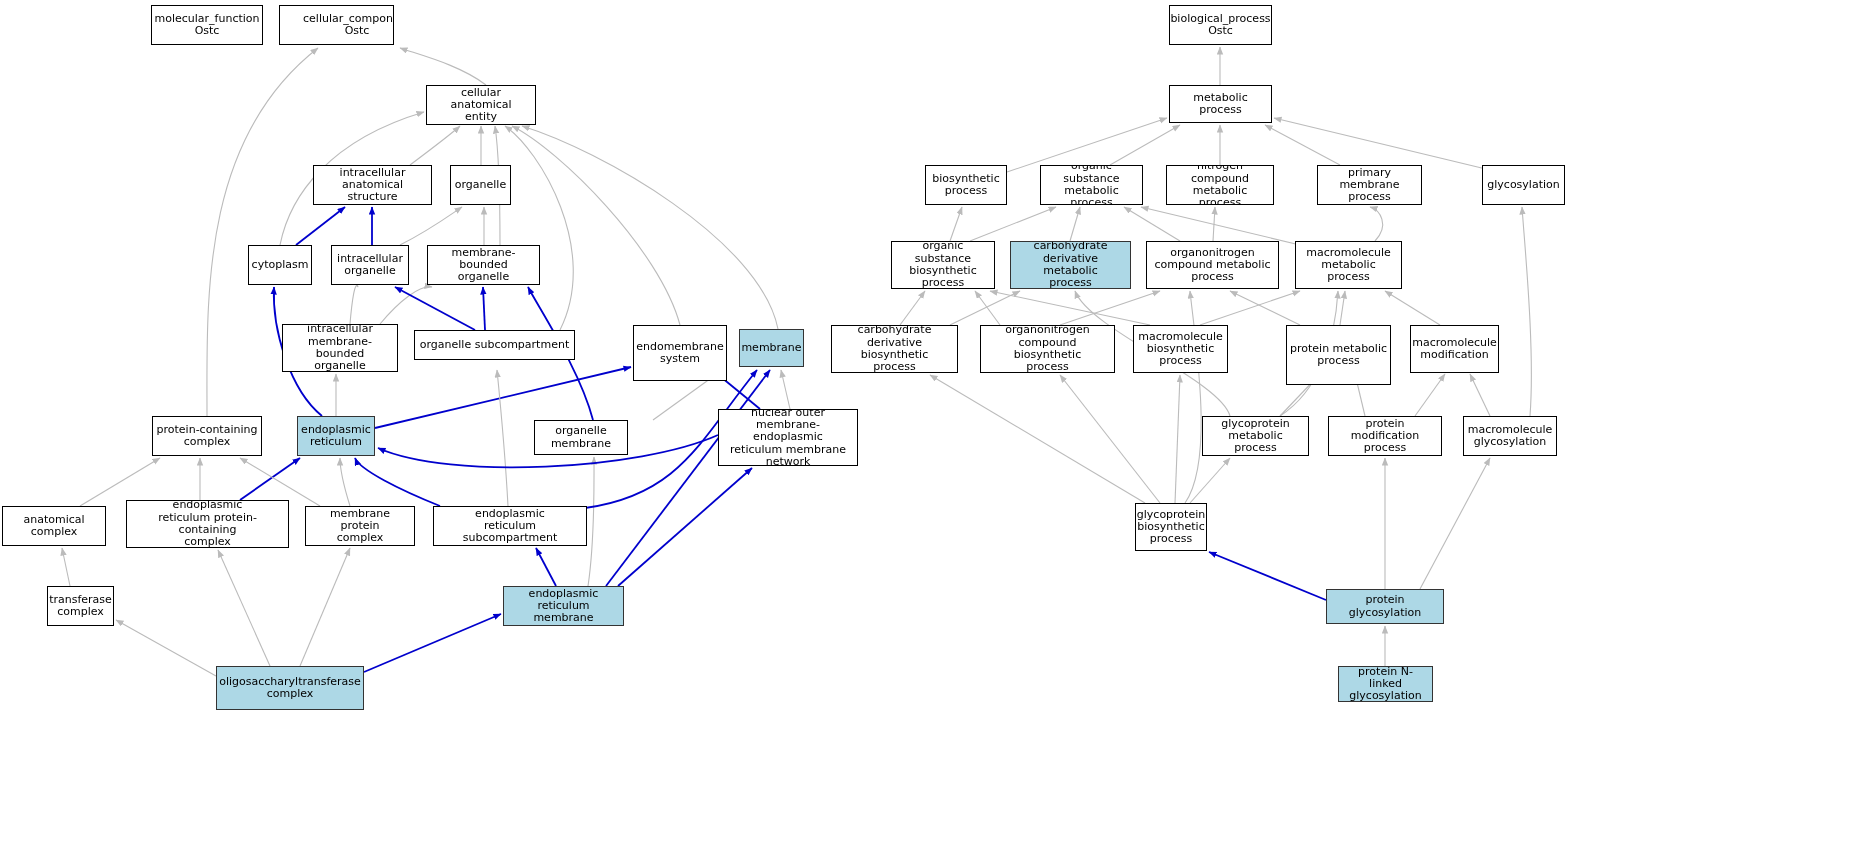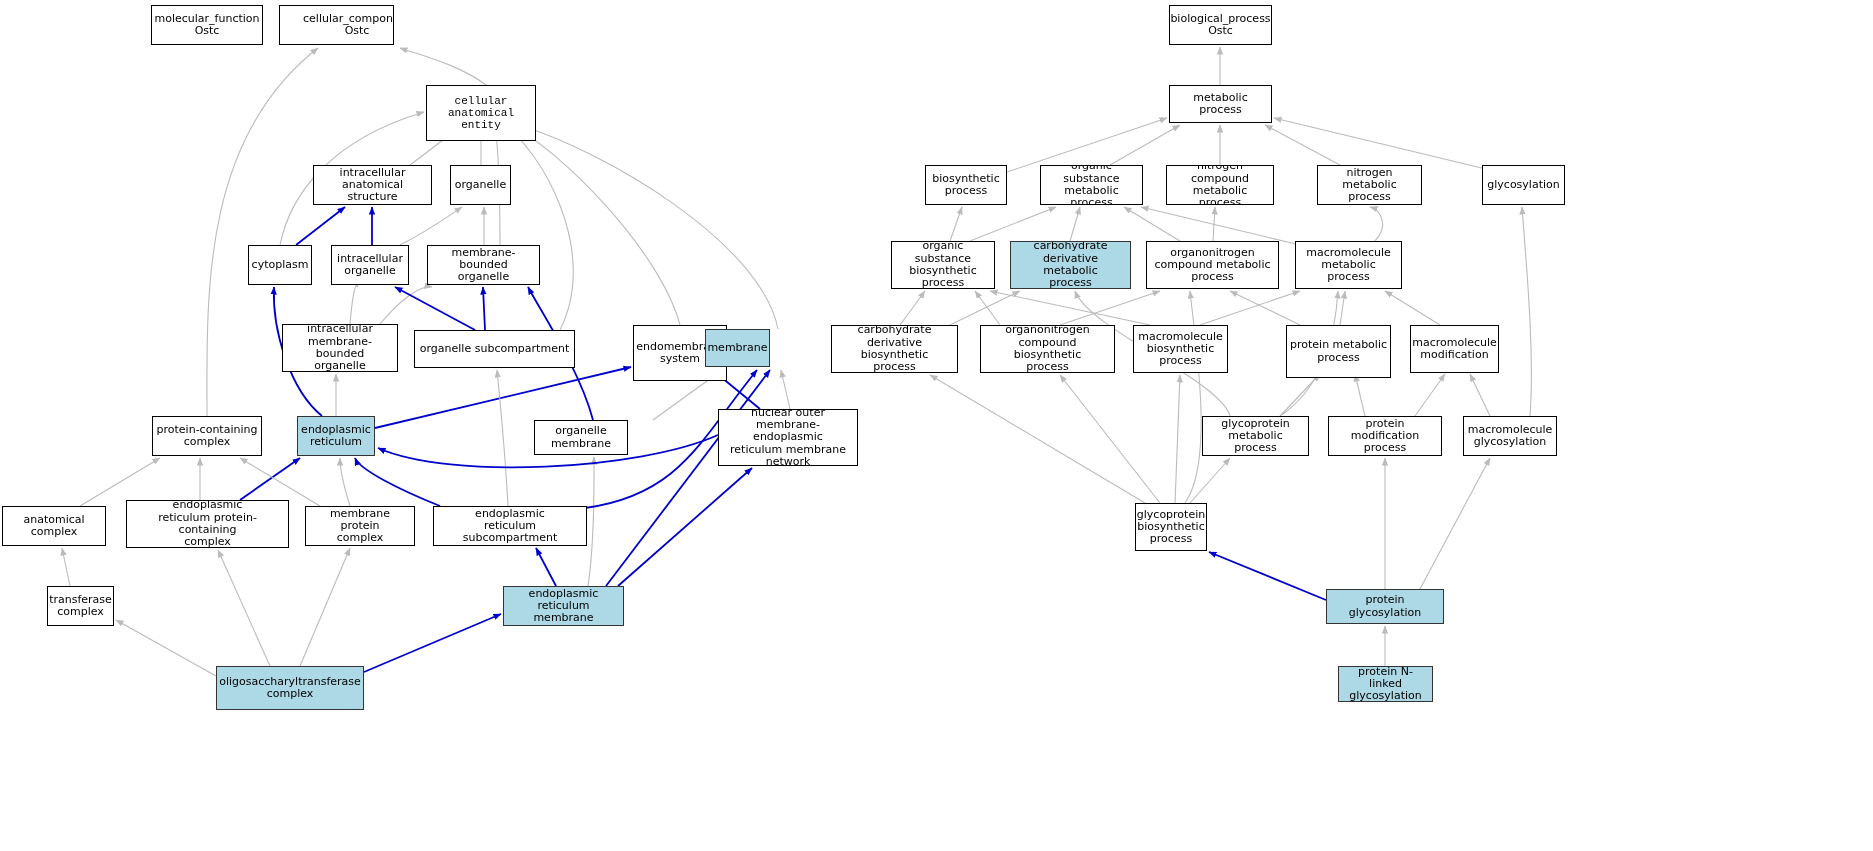--- a/index.html
+++ b/index.html
@@ -114,21 +114,21 @@
 Ostc</span>
       </div>
       <div class="node" style="left: 279px; top: 5px; width: 115px; height: 40px; padding-left: 44px;">
         <span style="white-space: pre-line;">cellular_component
 Ostc</span>
       </div>
       <div class="node" style="left: 1169px; top: 5px; width: 103px; height: 40px;">
         <span style="white-space: pre-line;">biological_process
 Ostc</span>
       </div>
-      <div class="node" style="left: 426px; top: 85px; width: 110px; height: 56px; font-family: Liberation Mono, monospace;">
+      <div class="node" style="left: 426px; top: 85px; width: 110px; height: 40px;">
         <span style="white-space: pre-line;">cellular anatomical
 entity</span>
       </div>
       <div class="node" style="left: 1169px; top: 85px; width: 103px; height: 38px;">
         <span style="white-space: pre-line;">metabolic process</span>
       </div>
       <div class="node" style="left: 313px; top: 165px; width: 119px; height: 40px;">
         <span style="white-space: pre-line;">intracellular
 anatomical structure</span>
       </div>
@@ -141,21 +141,21 @@
       </div>
       <div class="node" style="left: 1040px; top: 165px; width: 103px; height: 40px;">
         <span style="white-space: pre-line;">organic substance
 metabolic process</span>
       </div>
       <div class="node" style="left: 1166px; top: 165px; width: 108px; height: 40px;">
         <span style="white-space: pre-line;">nitrogen compound
 metabolic process</span>
       </div>
       <div class="node" style="left: 1317px; top: 165px; width: 105px; height: 40px;">
-        <span style="white-space: pre-line;">nitrogen metabolic
+        <span style="white-space: pre-line;">primary membrane
 process</span>
       </div>
       <div class="node" style="left: 1482px; top: 165px; width: 83px; height: 40px;">
         <span style="white-space: pre-line;">glycosylation</span>
       </div>
       <div class="node" style="left: 248px; top: 245px; width: 64px; height: 40px;">
         <span style="white-space: pre-line;">cytoplasm</span>
       </div>
       <div class="node" style="left: 331px; top: 245px; width: 78px; height: 40px;">
         <span style="white-space: pre-line;">intracellular
@@ -182,46 +182,46 @@
       </div>
       <div class="node" style="left: 1295px; top: 241px; width: 107px; height: 48px;">
         <span style="white-space: pre-line;">macromolecule
 metabolic process</span>
       </div>
       <div class="node" style="left: 282px; top: 324px; width: 116px; height: 48px;">
         <span style="white-space: pre-line;">intracellular
 membrane-bounded
 organelle</span>
       </div>
-      <div class="node" style="left: 414px; top: 330px; width: 161px; height: 38px;">
+      <div class="node" style="left: 414px; top: 330px; width: 161px; height: 30px;">
         <span style="white-space: pre-line;">organelle subcompartment</span>
       </div>
       <div class="node" style="left: 633px; top: 325px; width: 94px; height: 56px;">
         <span style="white-space: pre-line;">endomembrane
 system</span>
       </div>
-      <div class="node hl" style="left: 705px; top: 329px; width: 65px; height: 38px;">
+      <div class="node hl" style="left: 739px; top: 329px; width: 65px; height: 38px;">
         <span style="white-space: pre-line;">membrane</span>
       </div>
       <div class="node" style="left: 831px; top: 325px; width: 127px; height: 48px;">
         <span style="white-space: pre-line;">carbohydrate
 derivative biosynthetic
 process</span>
       </div>
       <div class="node" style="left: 980px; top: 325px; width: 135px; height: 48px;">
         <span style="white-space: pre-line;">organonitrogen
 compound biosynthetic
 process</span>
       </div>
       <div class="node" style="left: 1133px; top: 325px; width: 95px; height: 48px;">
         <span style="white-space: pre-line;">macromolecule
 biosynthetic
 process</span>
       </div>
-      <div class="node" style="left: 1286px; top: 325px; width: 105px; height: 53px;">
+      <div class="node" style="left: 1286px; top: 325px; width: 105px; height: 60px;">
         <span style="white-space: pre-line;">protein metabolic
 process</span>
       </div>
       <div class="node" style="left: 1410px; top: 325px; width: 89px; height: 48px;">
         <span style="white-space: pre-line;">macromolecule
 modification</span>
       </div>
       <div class="node" style="left: 152px; top: 416px; width: 110px; height: 40px;">
         <span style="white-space: pre-line;">protein-containing
 complex</span>

